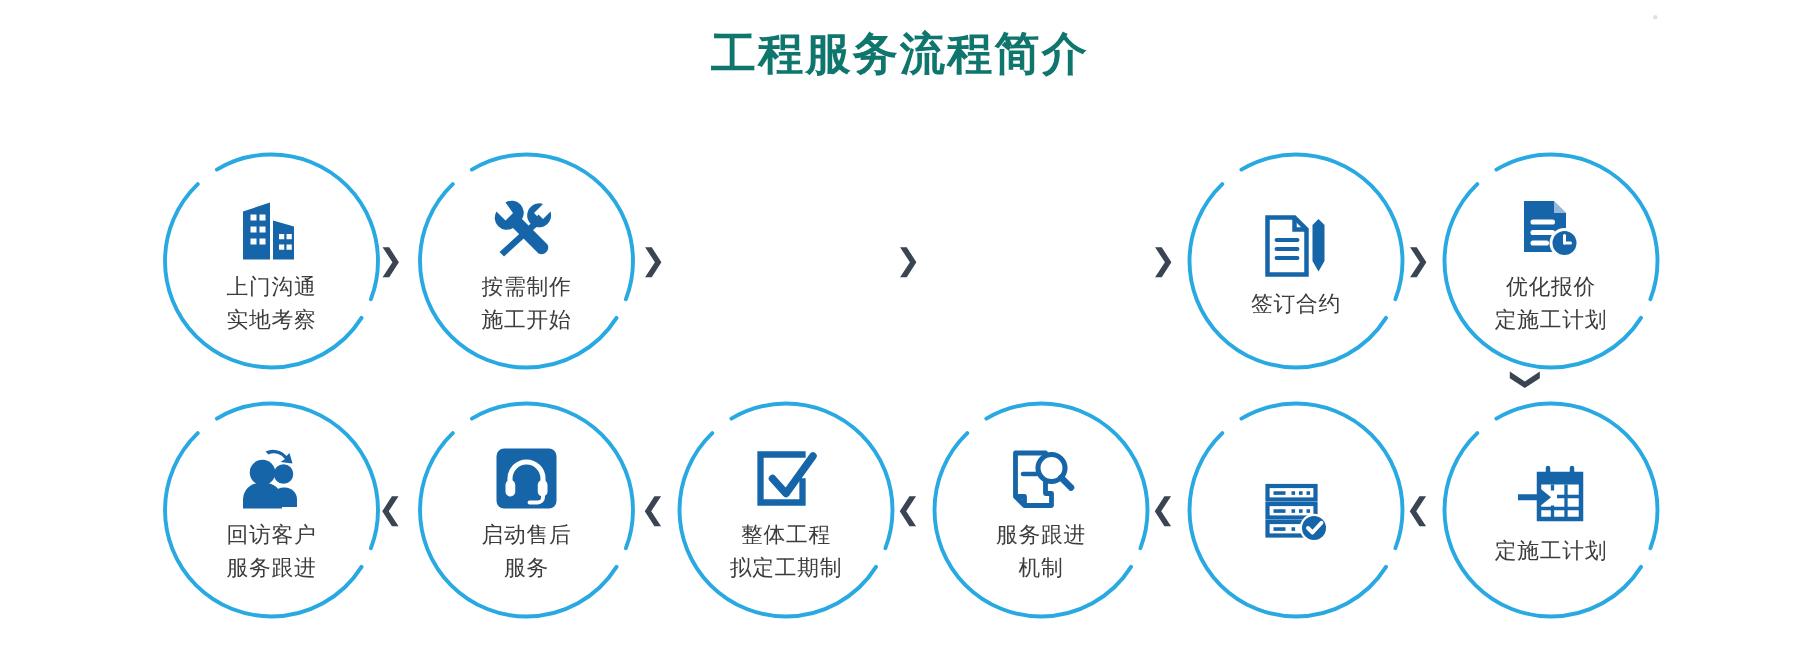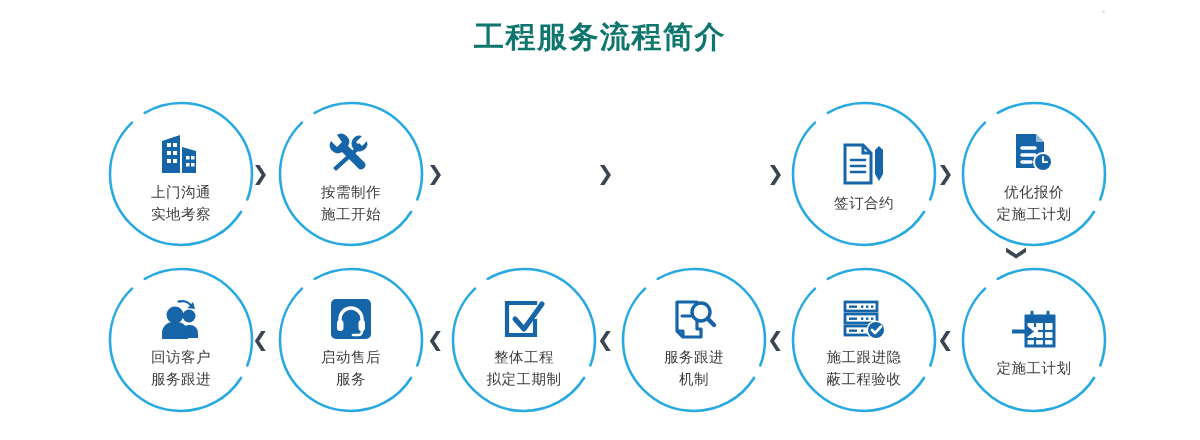--- a/index.html
+++ b/index.html
@@ -352,22 +352,20 @@
             <rect x="26" y="18.5" width="2.4" height="2.4"></rect>
               <rect x="31" y="18.5" width="2.4" height="2.4"></rect>
             <rect x="9" y="30.5" width="8" height="2.4"></rect>
               <rect x="21" y="30.5" width="2.4" height="2.4"></rect>
           </g>
           <circle cx="36" cy="31" r="9.5" fill="#ffffff"></circle>
           <circle cx="36" cy="31" r="8" fill="#1565A8"></circle>
           <path d="M32 31 l3 3 l6 -6.5" fill="none" stroke="#ffffff" stroke-width="2.6" stroke-linecap="round" stroke-linejoin="round"></path>
         </svg>
       </div>
-      <div class="node-label">施工跟进隐
-蔽工程验收</div>
     </div>
   </div>
 
   <div class="chev chev-left c4"></div>
 
   <div class="node n5">
     <svg class="ring" viewBox="0 0 150 150">
       <circle cx="75" cy="75" r="71" fill="none" stroke="#29A9E1" stroke-width="2.6" stroke-linecap="round" stroke-dasharray="176 14 240 16" stroke-dashoffset="150"></circle>
     </svg>
     <div class="node-inner">

